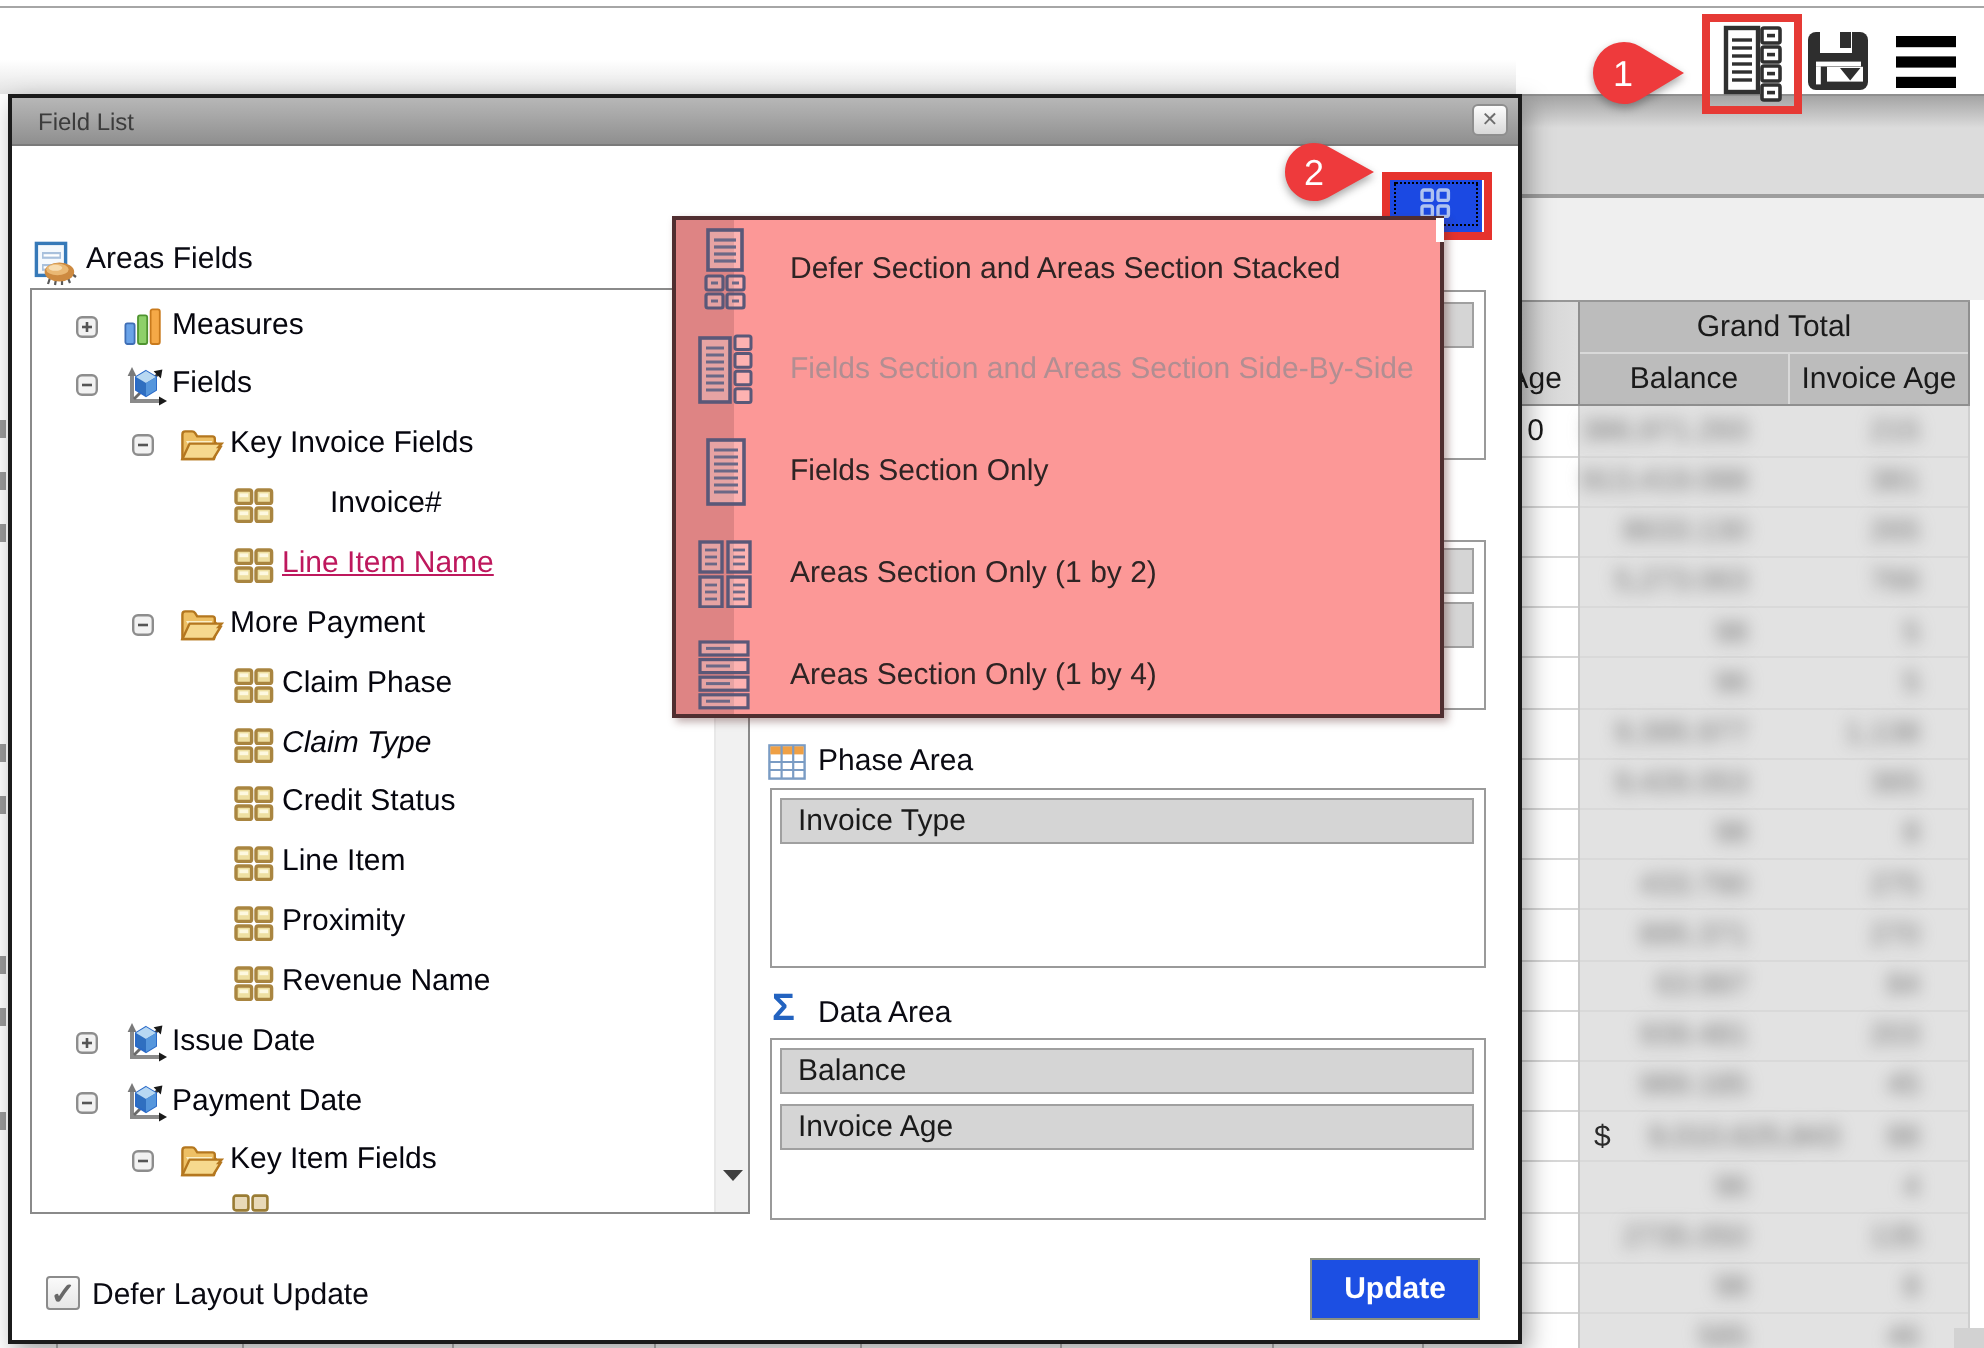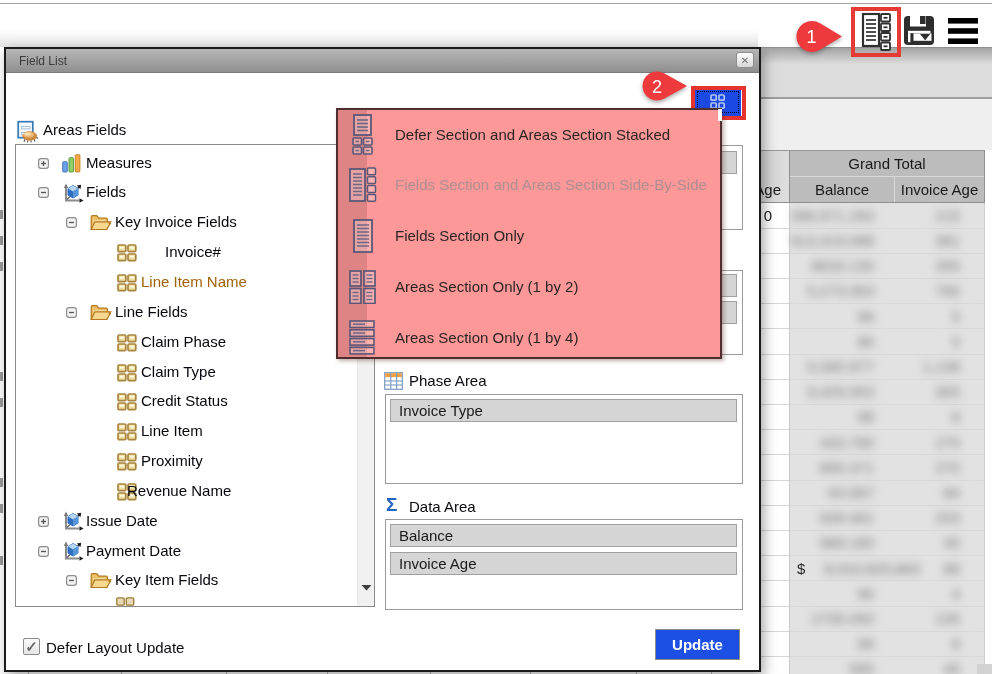--- a/index.html
+++ b/index.html
@@ -211,31 +211,31 @@
 <rect x="1" y="10" width="7.8" height="6.7" rx="1.1"></rect>
       <rect x="11" y="10" width="7.8" height="6.7" rx="1.1"></rect>
 </g>
 <g fill="#fdf8e0">
       <rect x="2.7" y="2.7" width="4.4" height="1.9"></rect>
       <rect x="12.7" y="2.7" width="4.4" height="1.9"></rect>
 <rect x="2.7" y="11.7" width="4.4" height="1.9"></rect>
       <rect x="12.7" y="11.7" width="4.4" height="1.9"></rect>
     </g>
 </svg>
-<div class="abs" style="left:141px;top:271.4px;height:20px;font-size:15px;color:#a16207;display:flex;align-items:center;white-space:nowrap;">Line Item Name</div>
+<div class="abs" style="left:141px;top:271.4px;height:20px;font-size:15px;color:#be185d;display:flex;align-items:center;white-space:nowrap;text-decoration:underline;">Line Item Name</div>
 <svg class="abs" style="left:65.5px;top:306.8px;" width="11" height="11" viewBox="0 0 11 11">
     <rect x="0.6" y="0.6" width="9.8" height="9.8" rx="2.4" fill="#f2f2f2" stroke="#8d8d8d" stroke-width="1.2"></rect>
     <line x1="3" y1="5.5" x2="8" y2="5.5" stroke="#555" stroke-width="1.3"></line>
   </svg>
 <svg class="abs" style="left:89.5px;top:303.8px;" width="22" height="18" viewBox="0 0 22 18">
 <path d="M1.2 15.5 L1.2 3.2 Q1.2 1.7 2.6 1.7 L6 1.7 Q7 1.7 7.6 2.6 L8.6 4.2 L16.2 4.2 Q17.4 4.2 17.4 5.4 L17.4 7 L19 9 L17 15.5 Z" fill="#eec065" stroke="#b4771f" stroke-width="1.2"></path>
 <path d="M3 6.5 L16 6.5 L16 8 L4 8 Z" fill="#faf0c8"></path>
 <path d="M1.2 15.5 L4.8 7.8 L20.8 7.8 L19.3 9.5 L20.3 9.5 L16.6 15.5 Z" fill="#f6d98e" stroke="#b4771f" stroke-width="1.2"></path>
 </svg>
-<div class="abs" style="left:115px;top:301.2px;height:20px;font-size:15px;color:#06060e;display:flex;align-items:center;white-space:nowrap;">Line Fields</div>
+<div class="abs" style="left:115px;top:301.2px;height:20px;font-size:15px;color:#06060e;display:flex;align-items:center;white-space:nowrap;">More Payment</div>
 <svg class="abs" style="left:117px;top:333.6px;" width="20" height="18" viewBox="0 0 20 18">
 <g fill="#eedfa2" stroke="#a98540" stroke-width="1.7">
 <rect x="1" y="1" width="7.8" height="6.7" rx="1.1"></rect>
       <rect x="11" y="1" width="7.8" height="6.7" rx="1.1"></rect>
 <rect x="1" y="10" width="7.8" height="6.7" rx="1.1"></rect>
       <rect x="11" y="10" width="7.8" height="6.7" rx="1.1"></rect>
 </g>
 <g fill="#fdf8e0">
       <rect x="2.7" y="2.7" width="4.4" height="1.9"></rect>
       <rect x="12.7" y="2.7" width="4.4" height="1.9"></rect>
@@ -251,21 +251,21 @@
 <rect x="1" y="10" width="7.8" height="6.7" rx="1.1"></rect>
       <rect x="11" y="10" width="7.8" height="6.7" rx="1.1"></rect>
 </g>
 <g fill="#fdf8e0">
       <rect x="2.7" y="2.7" width="4.4" height="1.9"></rect>
       <rect x="12.7" y="2.7" width="4.4" height="1.9"></rect>
 <rect x="2.7" y="11.7" width="4.4" height="1.9"></rect>
       <rect x="12.7" y="11.7" width="4.4" height="1.9"></rect>
     </g>
 </svg>
-<div class="abs" style="left:141px;top:361.0px;height:20px;font-size:15px;color:#06060e;display:flex;align-items:center;white-space:nowrap;">Claim Type</div>
+<div class="abs" style="left:141px;top:361.0px;height:20px;font-size:15px;color:#06060e;display:flex;align-items:center;white-space:nowrap;font-style:italic;">Claim Type</div>
 <svg class="abs" style="left:117px;top:393.3px;" width="20" height="18" viewBox="0 0 20 18">
 <g fill="#eedfa2" stroke="#a98540" stroke-width="1.7">
 <rect x="1" y="1" width="7.8" height="6.7" rx="1.1"></rect>
       <rect x="11" y="1" width="7.8" height="6.7" rx="1.1"></rect>
 <rect x="1" y="10" width="7.8" height="6.7" rx="1.1"></rect>
       <rect x="11" y="10" width="7.8" height="6.7" rx="1.1"></rect>
 </g>
 <g fill="#fdf8e0">
       <rect x="2.7" y="2.7" width="4.4" height="1.9"></rect>
       <rect x="12.7" y="2.7" width="4.4" height="1.9"></rect>
@@ -311,21 +311,21 @@
 <rect x="1" y="10" width="7.8" height="6.7" rx="1.1"></rect>
       <rect x="11" y="10" width="7.8" height="6.7" rx="1.1"></rect>
 </g>
 <g fill="#fdf8e0">
       <rect x="2.7" y="2.7" width="4.4" height="1.9"></rect>
       <rect x="12.7" y="2.7" width="4.4" height="1.9"></rect>
 <rect x="2.7" y="11.7" width="4.4" height="1.9"></rect>
       <rect x="12.7" y="11.7" width="4.4" height="1.9"></rect>
     </g>
 </svg>
-<div class="abs" style="left:127px;top:480.4px;height:20px;font-size:15px;color:#06060e;display:flex;align-items:center;white-space:nowrap;">Revenue Name</div>
+<div class="abs" style="left:141px;top:480.4px;height:20px;font-size:15px;color:#06060e;display:flex;align-items:center;white-space:nowrap;">Revenue Name</div>
 <svg class="abs" style="left:38px;top:515.7px;" width="11" height="11" viewBox="0 0 11 11">
     <rect x="0.6" y="0.6" width="9.8" height="9.8" rx="2.4" fill="#f2f2f2" stroke="#8d8d8d" stroke-width="1.2"></rect>
     <line x1="3" y1="5.5" x2="8" y2="5.5" stroke="#555" stroke-width="1.3"></line>
     <line x1="5.5" y1="3" x2="5.5" y2="8" stroke="#555" stroke-width="1.3"></line>
   </svg>
 <svg class="abs" style="left:62px;top:511.2px;" width="22" height="21" viewBox="0 0 22 21">
 <g stroke="#8a8a8a" stroke-width="2" fill="none">
 <line x1="4" y1="4.5" x2="4" y2="17.5"></line>
       <line x1="3" y1="17.5" x2="17.5" y2="17.5"></line>
     </g>

